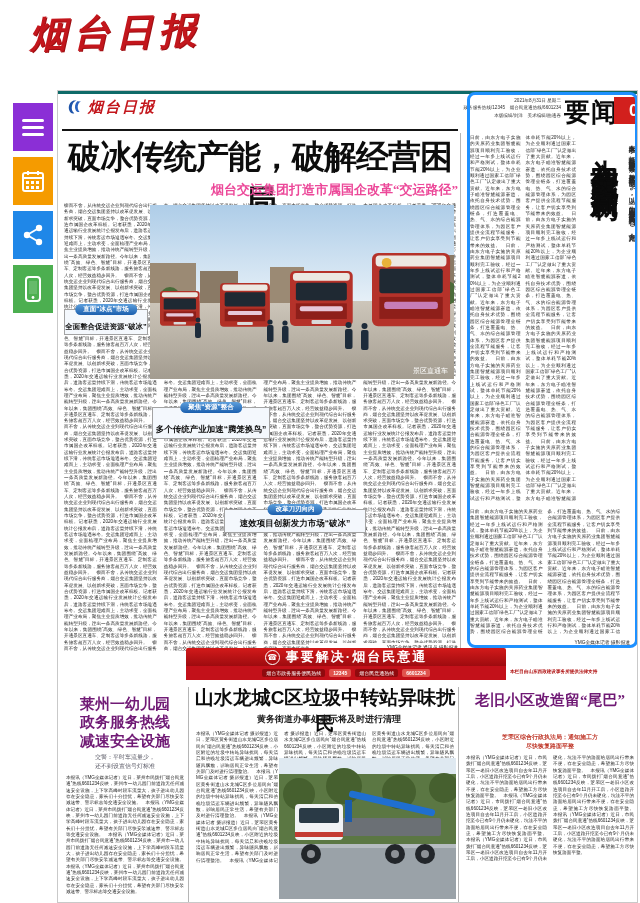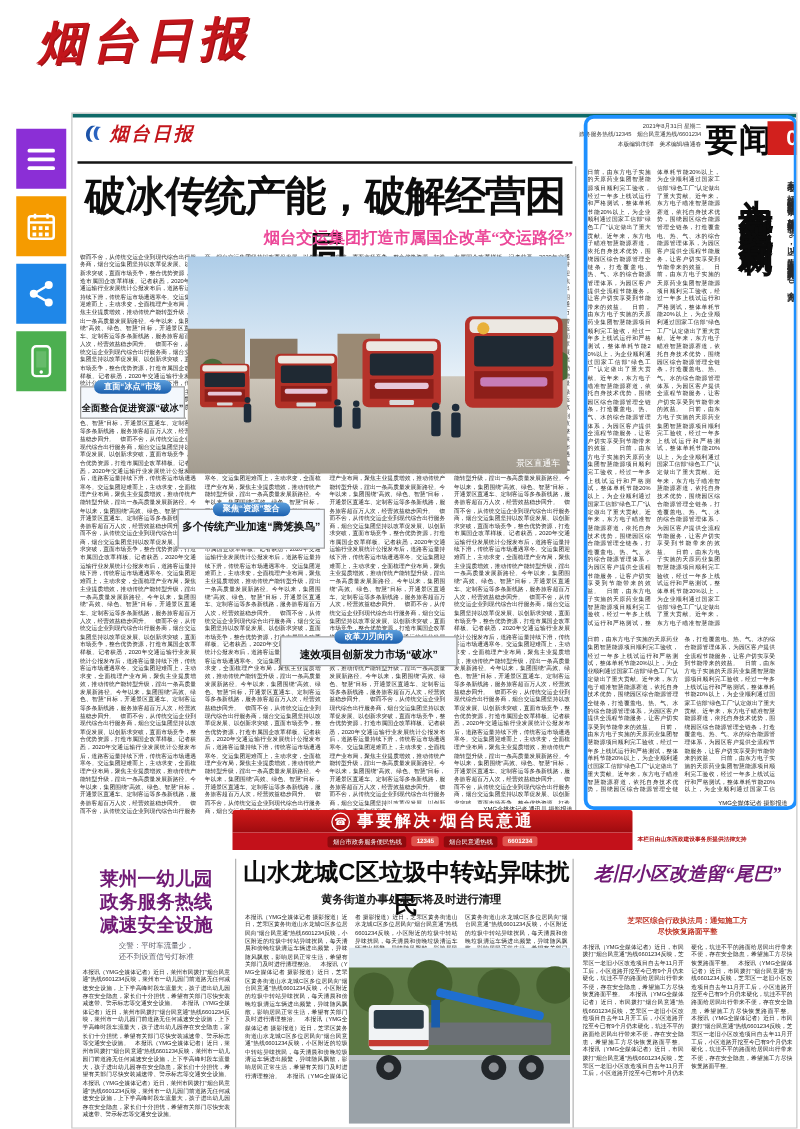--- a/index.html
+++ b/index.html
@@ -76,21 +76,21 @@
   .left-art-title{position:absolute;left:6px;top:604px;width:122px;font-size:15px;}
   .left-art-sub{position:absolute;left:6px;top:662px;width:122px;text-align:center;font-size:6px;
         color:#5a5a66;line-height:1.5;}
   .left-art-body{position:absolute;left:8px;top:684px;width:118px;height:126px;}
   .mid-art-title{position:absolute;left:136px;top:594px;width:262px;text-align:center;
         font-size:19px;font-weight:900;color:#0c0c0c;}
   .mid-art-sub{position:absolute;left:140px;top:622px;width:262px;text-align:center;font-size:9px;
         font-weight:700;font-family:"Liberation Serif","DejaVu Serif",serif;color:#1a1a1a;}
   .mid-art-body{position:absolute;left:138px;top:640px;width:258px;height:170px;column-count:3;column-gap:6px;}
   .photo-mid{position:absolute;left:221px;top:667px;width:177px;height:141px;}
-  .right-art-title{position:absolute;left:406px;top:600px;width:172px;font-size:15px;font-style:italic;}
+  .right-art-title{position:absolute;left:406px;top:600px;width:172px;font-size:15px;}
   .right-art-sub{position:absolute;left:406px;top:642px;width:172px;text-align:center;font-size:6px;
         color:#c0392b;font-weight:700;line-height:1.5;}
   .right-art-body{position:absolute;left:408px;top:664px;width:168px;height:146px;column-count:2;column-gap:6px;}
 </style>
 </head>
 <body>
 
 <div class="site-header">
   <div class="brand-calligraphy">烟台日报</div>
 </div>
@@ -246,21 +246,21 @@
           </g>
       </g>
       <text x="298" y="168" text-anchor="end" font-size="7" fill="#ffffff">景区直通车</text>
     </svg>
   </div>
 
   <div class="sub-box" style="left:6px;top:218px;width:84px;height:26px;">
     <span class="pill">直面“冰点”市场</span>
     <span class="boxtitle" style="font-size:7.4px;">全面整合促进资源“破冰”</span>
   </div>
-  <div class="sub-box" style="left:84px;top:316px;width:118px;height:32px;align-items:center;">
+  <div class="sub-box" style="left:94px;top:316px;width:118px;height:32px;">
     <span class="pill">聚焦“资源”整合</span>
     <span class="boxtitle">多个传统产业加速“腾笼换鸟”</span>
   </div>
   <div class="sub-box" style="left:166px;top:418px;width:142px;height:24px;">
     <span class="pill">改革刀刃向内</span>
     <span class="boxtitle">速效项目创新发力市场“破冰”</span>
   </div>
   <div class="byline" style="left:252px;top:552px;width:146px;text-align:right;">YMG全媒体记者 通讯员 摄影报道</div>
 
   <div class="news-body r-body-top">日前，由东方电子实施的天原药业集团智慧能源项目顺利完工验收，经过一年多上线试运行和严格测试，整体单耗节能20%以上，为企业顺利通过国家工信部“绿色工厂”认定做出了重大贡献。近年来，东方电子瞄准智慧能源赛道，依托自身技术优势，围绕园区综合能源管理全链条，打造覆盖电、热、气、水的综合能源管理体系，为园区客户提供全流程节能服务，让客户切实享受到节能带来的效益。　日前，由东方电子实施的天原药业集团智慧能源项目顺利完工验收，经过一年多上线试运行和严格测试，整体单耗节能20%以上，为企业顺利通过国家工信部“绿色工厂”认定做出了重大贡献。近年来，东方电子瞄准智慧能源赛道，依托自身技术优势，围绕园区综合能源管理全链条，打造覆盖电、热、气、水的综合能源管理体系，为园区客户提供全流程节能服务，让客户切实享受到节能带来的效益。　日前，由东方电子实施的天原药业集团智慧能源项目顺利完工验收，经过一年多上线试运行和严格测试，整体单耗节能20%以上，为企业顺利通过国家工信部“绿色工厂”认定做出了重大贡献。近年来，东方电子瞄准智慧能源赛道，依托自身技术优势，围绕园区综合能源管理全链条，打造覆盖电、热、气、水的综合能源管理体系，为园区客户提供全流程节能服务，让客户切实享受到节能带来的效益。　日前，由东方电子实施的天原药业集团智慧能源项目顺利完工验收，经过一年多上线试运行和严格测试，整体单耗节能20%以上，为企业顺利通过国家工信部“绿色工厂”认定做出了重大贡献。近年来，东方电子瞄准智慧能源赛道，依托自身技术优势，围绕园区综合能源管理全链条，打造覆盖电、热、气、水的综合能源管理体系，为园区客户提供全流程节能服务，让客户切实享受到节能带来的效益。　日前，由东方电子实施的天原药业集团智慧能源项目顺利完工验收，经过一年多上线试运行和严格测试，整体单耗节能20%以上，为企业顺利通过国家工信部“绿色工厂”认定做出了重大贡献。近年来，东方电子瞄准智慧能源赛道，依托自身技术优势，围绕园区综合能源管理全链条，打造覆盖电、热、气、水的综合能源管理体系，为园区客户提供全流程节能服务，让客户切实享受到节能带来的效益。　日前，由东方电子实施的天原药业集团智慧能源项目顺利完工验收，经过一年多上线试运行和严格测试，整体单耗节能20%以上，为企业顺利通过国家工信部“绿色工厂”认定做出了重大贡献。近年来，东方电子瞄准智慧能源赛道，依托自身技术优势，围绕园区综合能源管理全链条，打造覆盖电、热、气、水的综合能源管理体系，为园区客户提供全流程节能服务，让客户切实享受到节能带来的效益。　日前，由东方电子实施的天原药业集团智慧能源项目顺利完工验收，经过一年多上线试运行和严格测试，整体单耗节能20%以上，为企业顺利通过国家工信部“绿色工厂”认定做出了重大贡献。近年来，东方电子瞄准智慧能源赛道，依托自身技术优势，围绕园区综合能源管理全链条，打造覆盖电、热、气、水的综合能源管理体系，为园区客户提供全流程节能服务，让客户切实享受到节能带来的效益。</div>

